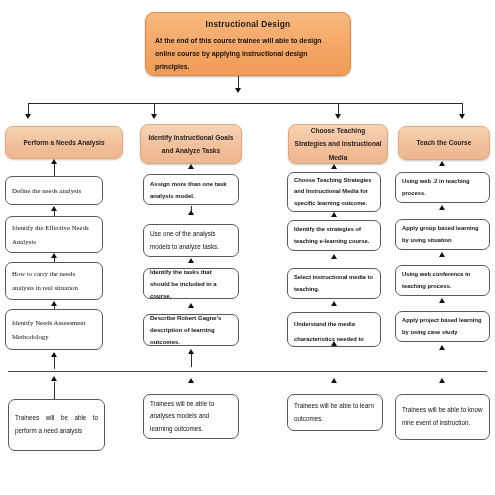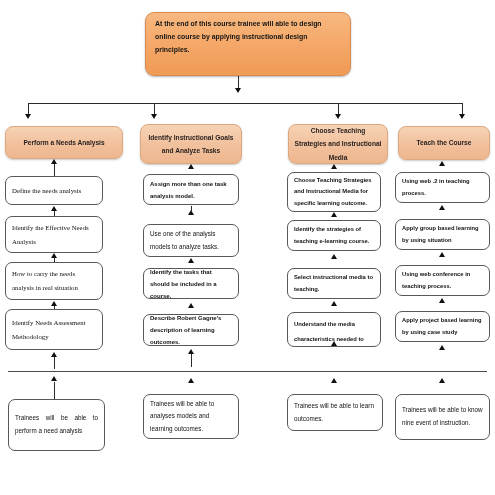--- a/index.html
+++ b/index.html
@@ -79,20 +79,21 @@
     border-right:3.4px solid transparent;
     border-bottom:5.6px solid #111111;
   }
 </style>
 </head>
 <body>
 
 <div id="stage">
 
   <div class="root-box">
+    <div class="root-title">Instructional Design</div>
     <div class="root-desc">At the end of this course trainee will able to design online course by applying instructional design principles.</div>
   </div>
 
   <div class="vline" style="left:238px;top:76px;height:14px;"></div>
   <div class="arrow-dn" style="left:234.6px;top:88px;"></div>
 
   <div class="hline" style="left:28px;top:103px;width:434px;"></div>
 
   <div class="vline" style="left:28px;top:103px;height:13px;"></div>
   <div class="arrow-dn" style="left:24.6px;top:114px;"></div>

